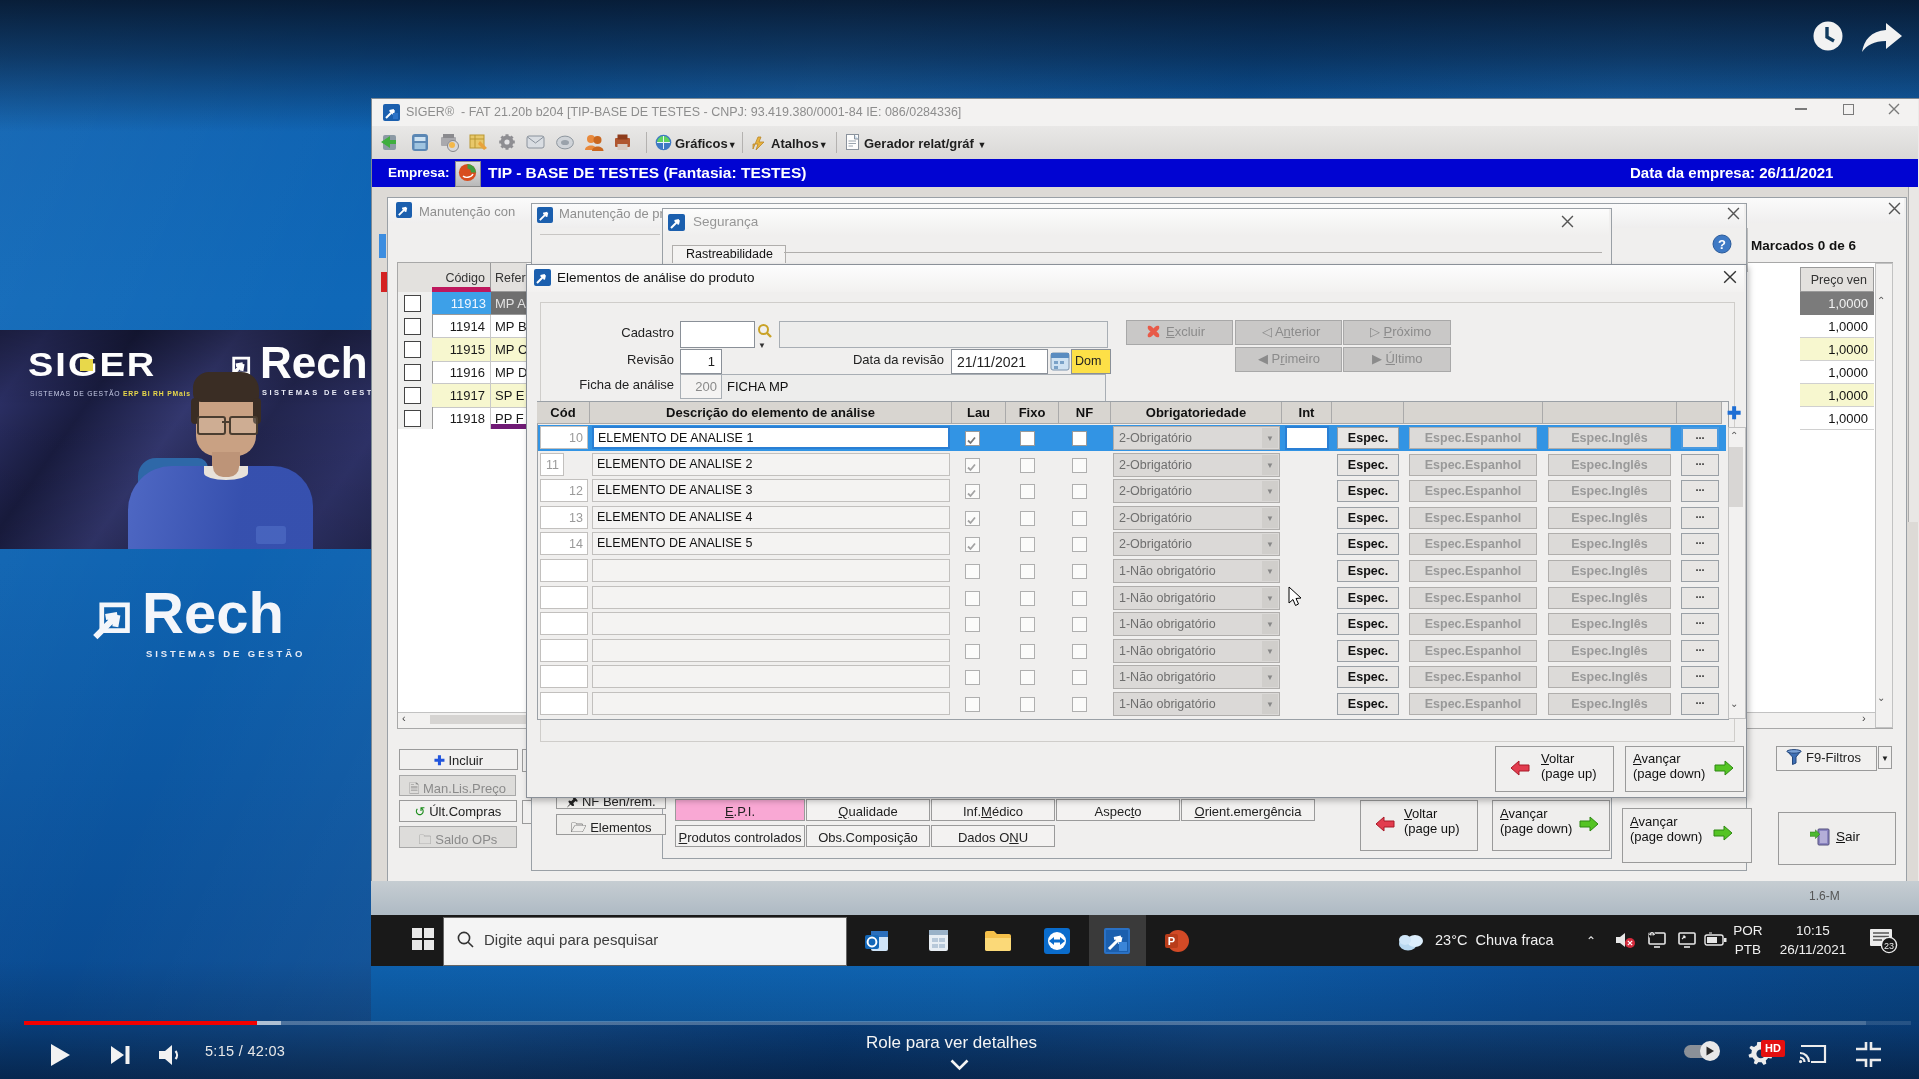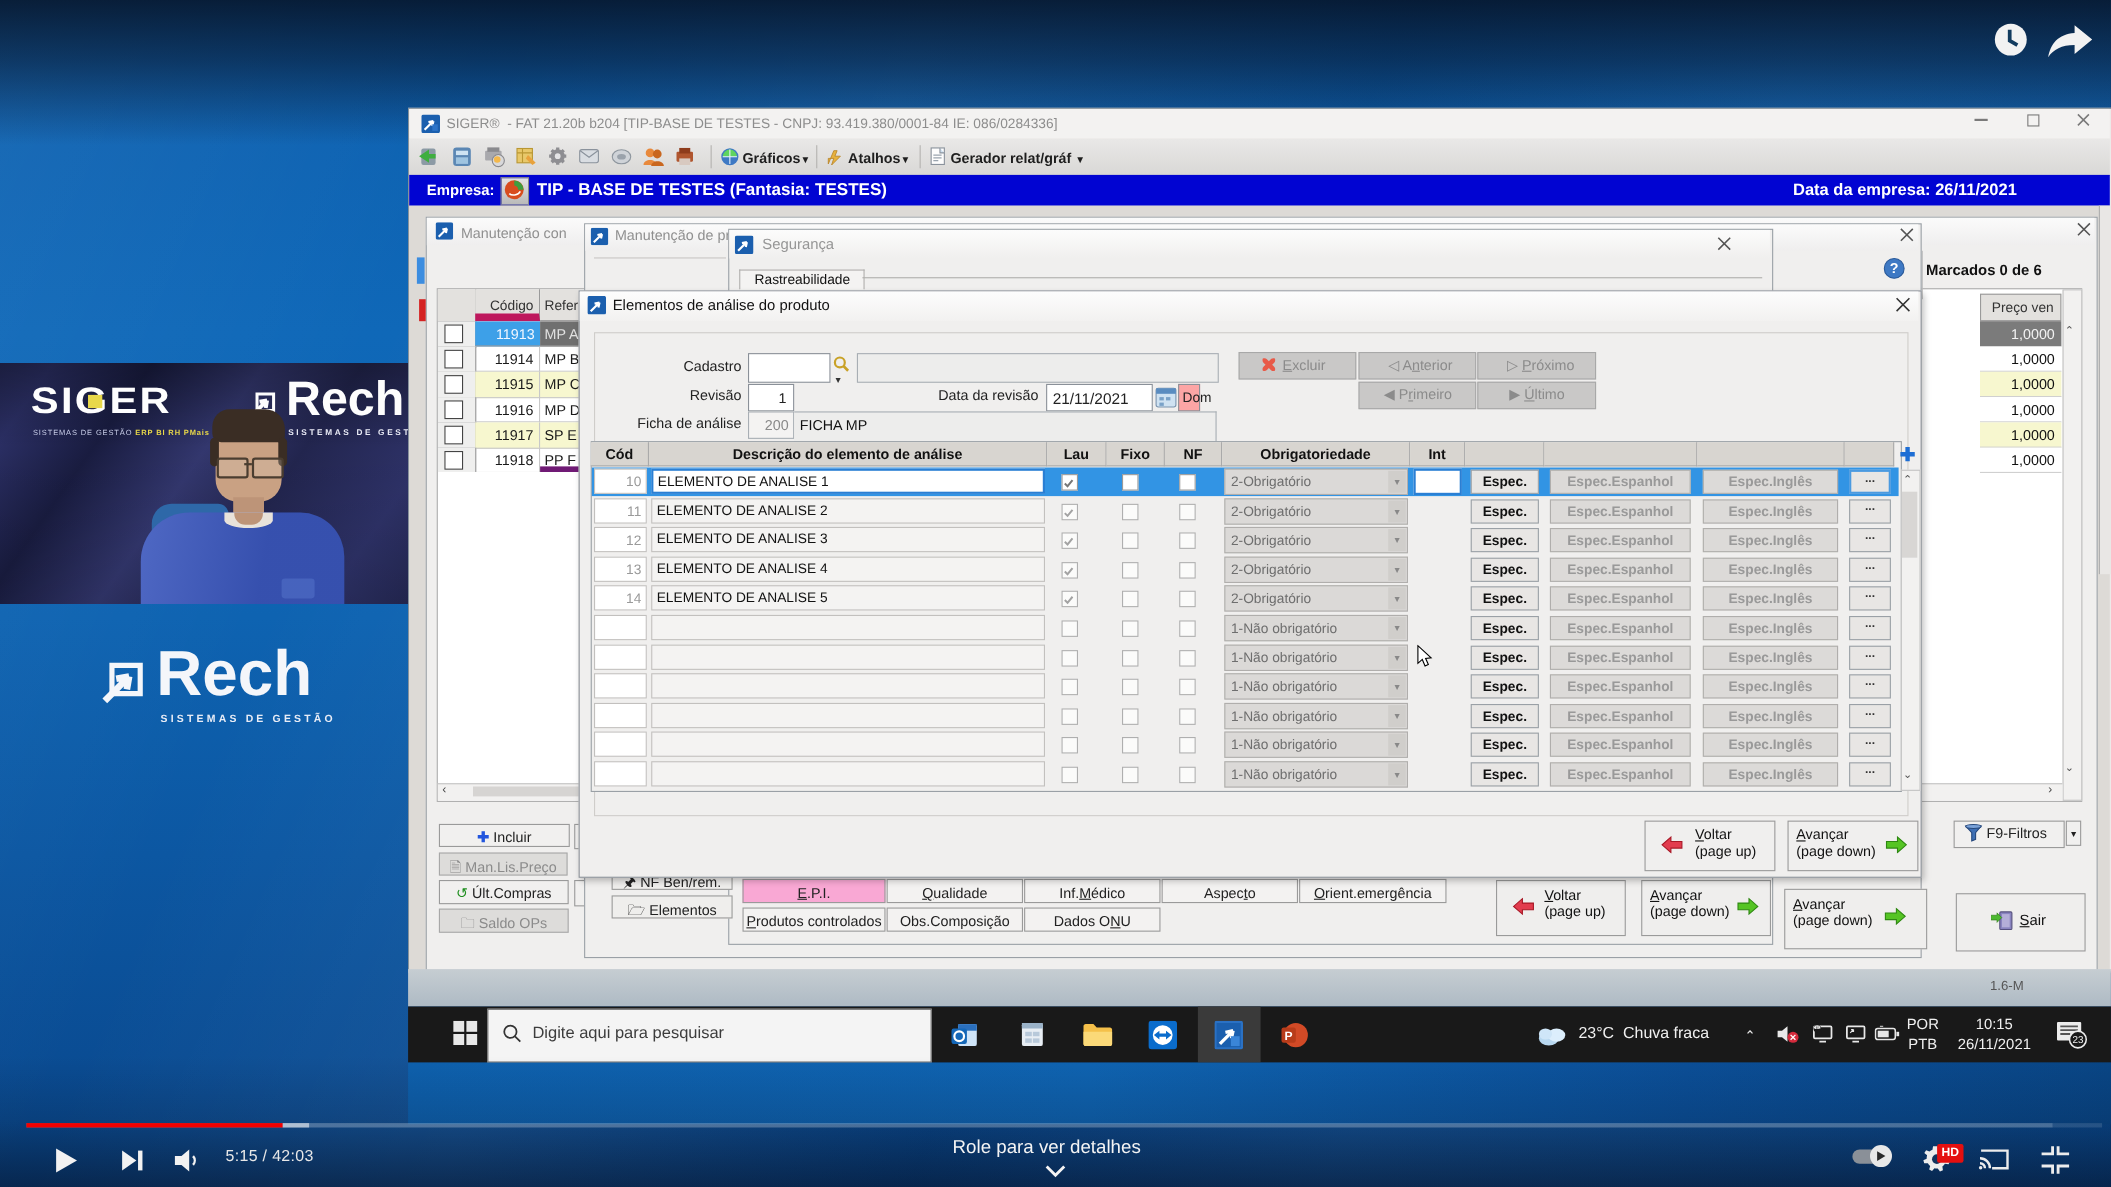--- a/index.html
+++ b/index.html
@@ -176,21 +176,21 @@
 <div class="abs" style="left:419px;top:204px;font-size:13px;color:#8f8f8f">Manutenção con</div>
 <svg class="abs" style="left:1888px;top:202px" width="13" height="13" viewBox="0 0 12 12">
       <path d="M1 1 L11 11 M11 1 L1 11" stroke="#555" stroke-width="1.3"></path>
     </svg>
 
 <div class="abs" style="left:379px;top:234px;width:7px;height:24px;background:#3c8de0"></div>
 <div class="abs" style="left:381px;top:272px;width:6px;height:20px;background:#d42222"></div>
 
 <div class="abs" style="left:397px;top:262px;width:1494px;height:465px;background:#fff;border:1px solid #a8a8a8"></div>
 <div class="abs" style="left:398px;top:263px;width:34px;height:29px;background:#e3e1de;border-right:1px solid #9a9a9a;border-bottom:1px solid #9a9a9a"></div>
-<div class="abs" style="left:432px;top:263px;width:59px;height:29px;background:#e3e1de;border-right:1px solid #9a9a9a;border-bottom:7px solid #be185d;font-size:12.5px;color:#333;text-align:right;padding-top:8px;box-sizing:border-box;padding-right:5px">Código</div>
+<div class="abs" style="left:432px;top:263px;width:59px;height:29px;background:#e3e1de;border-right:1px solid #9a9a9a;border-bottom:5px solid #be185d;font-size:12.5px;color:#333;text-align:right;padding-top:8px;box-sizing:border-box;padding-right:5px">Código</div>
 <div class="abs" style="left:491px;top:263px;width:36px;height:29px;background:#e3e1de;border-bottom:1px solid #9a9a9a;font-size:12.5px;color:#333;padding-top:8px;box-sizing:border-box;padding-left:4px">Refer</div>
 
 <div class="abs" style="left:398px;top:292px;width:129px;height:137px;font-size:13px;color:#1a1a1a;white-space:nowrap;overflow:hidden">
  <div class="abs" style="left:0;top:0;width:34px;height:23px;border-right:1px solid #9a9a9a;border-bottom:1px solid #9a9a9a;background:#efefee"></div>
  <div class="abs" style="left:34px;top:0;width:59px;height:23px;background:#3da0e8;color:#f0f6ff;text-align:right;padding:4px 5px 0 0;box-sizing:border-box;border-bottom:1px solid #9a9a9a">11913</div>
  <div class="abs" style="left:93px;top:0;width:36px;height:23px;background:#6f6f6f;color:#e2e2e2;padding:4px 0 0 4px;box-sizing:border-box;border-bottom:1px solid #9a9a9a">MP A</div>
  <div class="abs" style="left:0;top:23px;width:34px;height:23px;border-right:1px solid #9a9a9a;border-bottom:1px solid #9a9a9a;background:#efefee"></div>
  <div class="abs" style="left:34px;top:23px;width:59px;height:23px;text-align:right;padding:4px 5px 0 0;box-sizing:border-box;border-right:1px solid #c8c8c8;border-bottom:1px solid #c8c8c8">11914</div>
  <div class="abs" style="left:93px;top:23px;width:36px;height:23px;padding:4px 0 0 4px;box-sizing:border-box;border-bottom:1px solid #c8c8c8">MP B</div>
  <div class="abs" style="left:0;top:46px;width:34px;height:23px;border-right:1px solid #9a9a9a;border-bottom:1px solid #9a9a9a;background:#efefee"></div>
@@ -345,21 +345,21 @@
 <div class="abs" style="left:680px;top:349px;width:42px;height:25px;background:#fff;border:1px solid #8a9098;font-size:13px;color:#222;text-align:right;padding:4px 6px 0 0;box-sizing:border-box">1</div>
 <div class="abs" style="left:844px;top:352px;width:100px;text-align:right;font-size:13px;color:#222">Data da revisão</div>
 <div class="abs" style="left:951px;top:349px;width:97px;height:25px;background:#fff;border:1px solid #8a9098;font-size:14px;color:#222;padding:4px 0 0 5px;box-sizing:border-box">21/11/2021</div>
 <svg class="abs" style="left:1050px;top:351px" width="20" height="21" viewBox="0 0 20 21">
       <rect x="1" y="2" width="18" height="17" rx="2" fill="#cfe2f2" stroke="#7a94ae"></rect>
       <rect x="1" y="2" width="18" height="5" fill="#5a8cc0"></rect>
       <rect x="4" y="10" width="4" height="3" fill="#7aa2c8"></rect>
       <rect x="10" y="10" width="4" height="3" fill="#7aa2c8"></rect>
       <rect x="4" y="15" width="4" height="3" fill="#7aa2c8"></rect>
     </svg>
-<div class="abs" style="left:1071px;top:349px;width:20px;height:25px;background:#fca5a5;border:1px solid #8a9098;font-size:12.5px;color:#222;padding:4px 0 0 3px;box-sizing:border-box">Dom</div>
+<div class="abs" style="left:1071px;top:349px;width:40px;height:25px;background:#fde047;border:1px solid #8a9098;font-size:12.5px;color:#222;padding:4px 0 0 3px;box-sizing:border-box">Dom</div>
 <div class="abs" style="left:574px;top:377px;width:100px;text-align:right;font-size:13px;color:#222">Ficha de análise</div>
 <div class="abs" style="left:680px;top:374px;width:42px;height:25px;background:#f4f3f2;border:1px solid #a8aeb4;font-size:13px;color:#8a8a8a;text-align:right;padding:4px 4px 0 0;box-sizing:border-box">200</div>
 <div class="abs" style="left:722px;top:374px;width:384px;height:28px;background:#ededec;border:1px solid #a8aeb4;border-left:none;font-size:13px;color:#111;padding:4px 0 0 5px;box-sizing:border-box">FICHA MP</div>
 <div class="abs gbtn" style="left:1126px;top:320px;width:105px;height:23px"></div>
 <svg class="abs" style="left:1146px;top:324px" width="15" height="15" viewBox="0 0 15 15">
       <path d="M2 2 C5 1 6 3 7.5 4.5 C9 3 10 1 13 2 C14 5 12 6 10.5 7.5 C12 9 14 10 13 13 C10 14 9 12 7.5 10.5 C6 12 5 14 2 13 C1 10 3 9 4.5 7.5 C3 6 1 5 2 2 Z" fill="#e85a48"></path>
     </svg>
 <div class="abs" style="left:1166px;top:324px;font-size:13px;color:#8b8b8b"><u>E</u>xcluir</div>
 <div class="abs gbtn" style="left:1235px;top:320px;width:105px;height:23px"></div>
 <div class="abs" style="left:1262px;top:324px;font-size:13px;color:#8b8b8b">◁ A<u>n</u>terior</div>
@@ -390,21 +390,21 @@
 <div class="abs" style="left:1020px;top:431px;width:13px;height:13px;background:#fff;border:1px solid #9a9a9a;opacity:1"></div>
 <div class="abs" style="left:1072px;top:431px;width:13px;height:13px;background:#fff;border:1px solid #9a9a9a;opacity:1"></div>
 <div class="abs" style="left:1113px;top:426px;width:167px;height:24px;background:#dbd9d7;border:1px solid #b0aeac;font-size:12.5px;color:#6e6e6e;padding:4px 0 0 5px;box-sizing:border-box">2-Obrigatório</div>
 <div class="abs tc" style="left:1262px;top:428px;width:16px;height:20px;background:#d0cecb;font-size:8px;color:#888;padding-top:6px;box-sizing:border-box">▼</div>
 <div class="abs" style="left:1285px;top:426px;width:44px;height:24px;background:#fff;border:2px solid #2a7fd4;box-sizing:border-box"></div>
 <div class="abs b tc" style="left:1337px;top:427px;width:62px;height:22px;background:#e8e6e4;border:1px solid #9aa0a6;font-size:12.5px;color:#111;padding-top:3px;box-sizing:border-box">Espec.</div>
 <div class="abs b tc" style="left:1409px;top:427px;width:128px;height:22px;background:#dcdad8;border:1px solid #b0aeac;font-size:12.5px;color:#999;padding-top:3px;box-sizing:border-box">Espec.Espanhol</div>
 <div class="abs b tc" style="left:1548px;top:427px;width:123px;height:22px;background:#dcdad8;border:1px solid #b0aeac;font-size:12.5px;color:#999;padding-top:3px;box-sizing:border-box">Espec.Inglês</div>
 <div class="abs b tc" style="left:1681px;top:427px;width:38px;height:22px;background:#e8e6e4;border:2px solid #4a9ae0;font-size:11px;color:#333;box-sizing:border-box">...</div>
 <div class="abs" style="left:538px;top:452px;width:1188px;height:26px;background:transparent"></div>
-<div class="abs" style="left:540px;top:453px;width:48px;height:23px;background:#fff;border:1px solid #c2c0be;font-size:12.5px;color:#9a9a9a;text-align:right;padding:4px 4px 0 0;box-sizing:border-box">11</div>
+<div class="abs" style="left:540px;top:453px;width:24px;height:23px;background:#fff;border:1px solid #c2c0be;font-size:12.5px;color:#9a9a9a;text-align:right;padding:4px 4px 0 0;box-sizing:border-box">11</div>
 <div class="abs" style="left:592px;top:453px;width:358px;height:23px;background:#f4f3f2;border:1px solid #c2c0be;font-size:12.5px;color:#111;padding:3px 0 0 4px;box-sizing:border-box">ELEMENTO DE ANALISE 2</div>
 <div class="abs" style="left:965px;top:458px;width:13px;height:13px;background:#fff;border:1px solid #9a9a9a;opacity:0.75"><svg width="11" height="11" viewBox="0 0 11 11">
         <path d="M2 5.5 L4.5 8 L9 2.5" stroke="#8a8a8a" stroke-width="1.8" fill="none"></path>
       </svg></div>
 <div class="abs" style="left:1020px;top:458px;width:13px;height:13px;background:#fff;border:1px solid #9a9a9a;opacity:0.75"></div>
 <div class="abs" style="left:1072px;top:458px;width:13px;height:13px;background:#fff;border:1px solid #9a9a9a;opacity:0.75"></div>
 <div class="abs" style="left:1113px;top:453px;width:167px;height:24px;background:#dbd9d7;border:1px solid #b0aeac;font-size:12.5px;color:#6e6e6e;padding:4px 0 0 5px;box-sizing:border-box">2-Obrigatório</div>
 <div class="abs tc" style="left:1262px;top:455px;width:16px;height:20px;background:#d0cecb;font-size:8px;color:#888;padding-top:6px;box-sizing:border-box">▼</div>
 <div class="abs b tc" style="left:1337px;top:454px;width:62px;height:22px;background:#e8e6e4;border:1px solid #9aa0a6;font-size:12.5px;color:#111;padding-top:3px;box-sizing:border-box">Espec.</div>
 <div class="abs b tc" style="left:1409px;top:454px;width:128px;height:22px;background:#dcdad8;border:1px solid #b0aeac;font-size:12.5px;color:#999;padding-top:3px;box-sizing:border-box">Espec.Espanhol</div>

